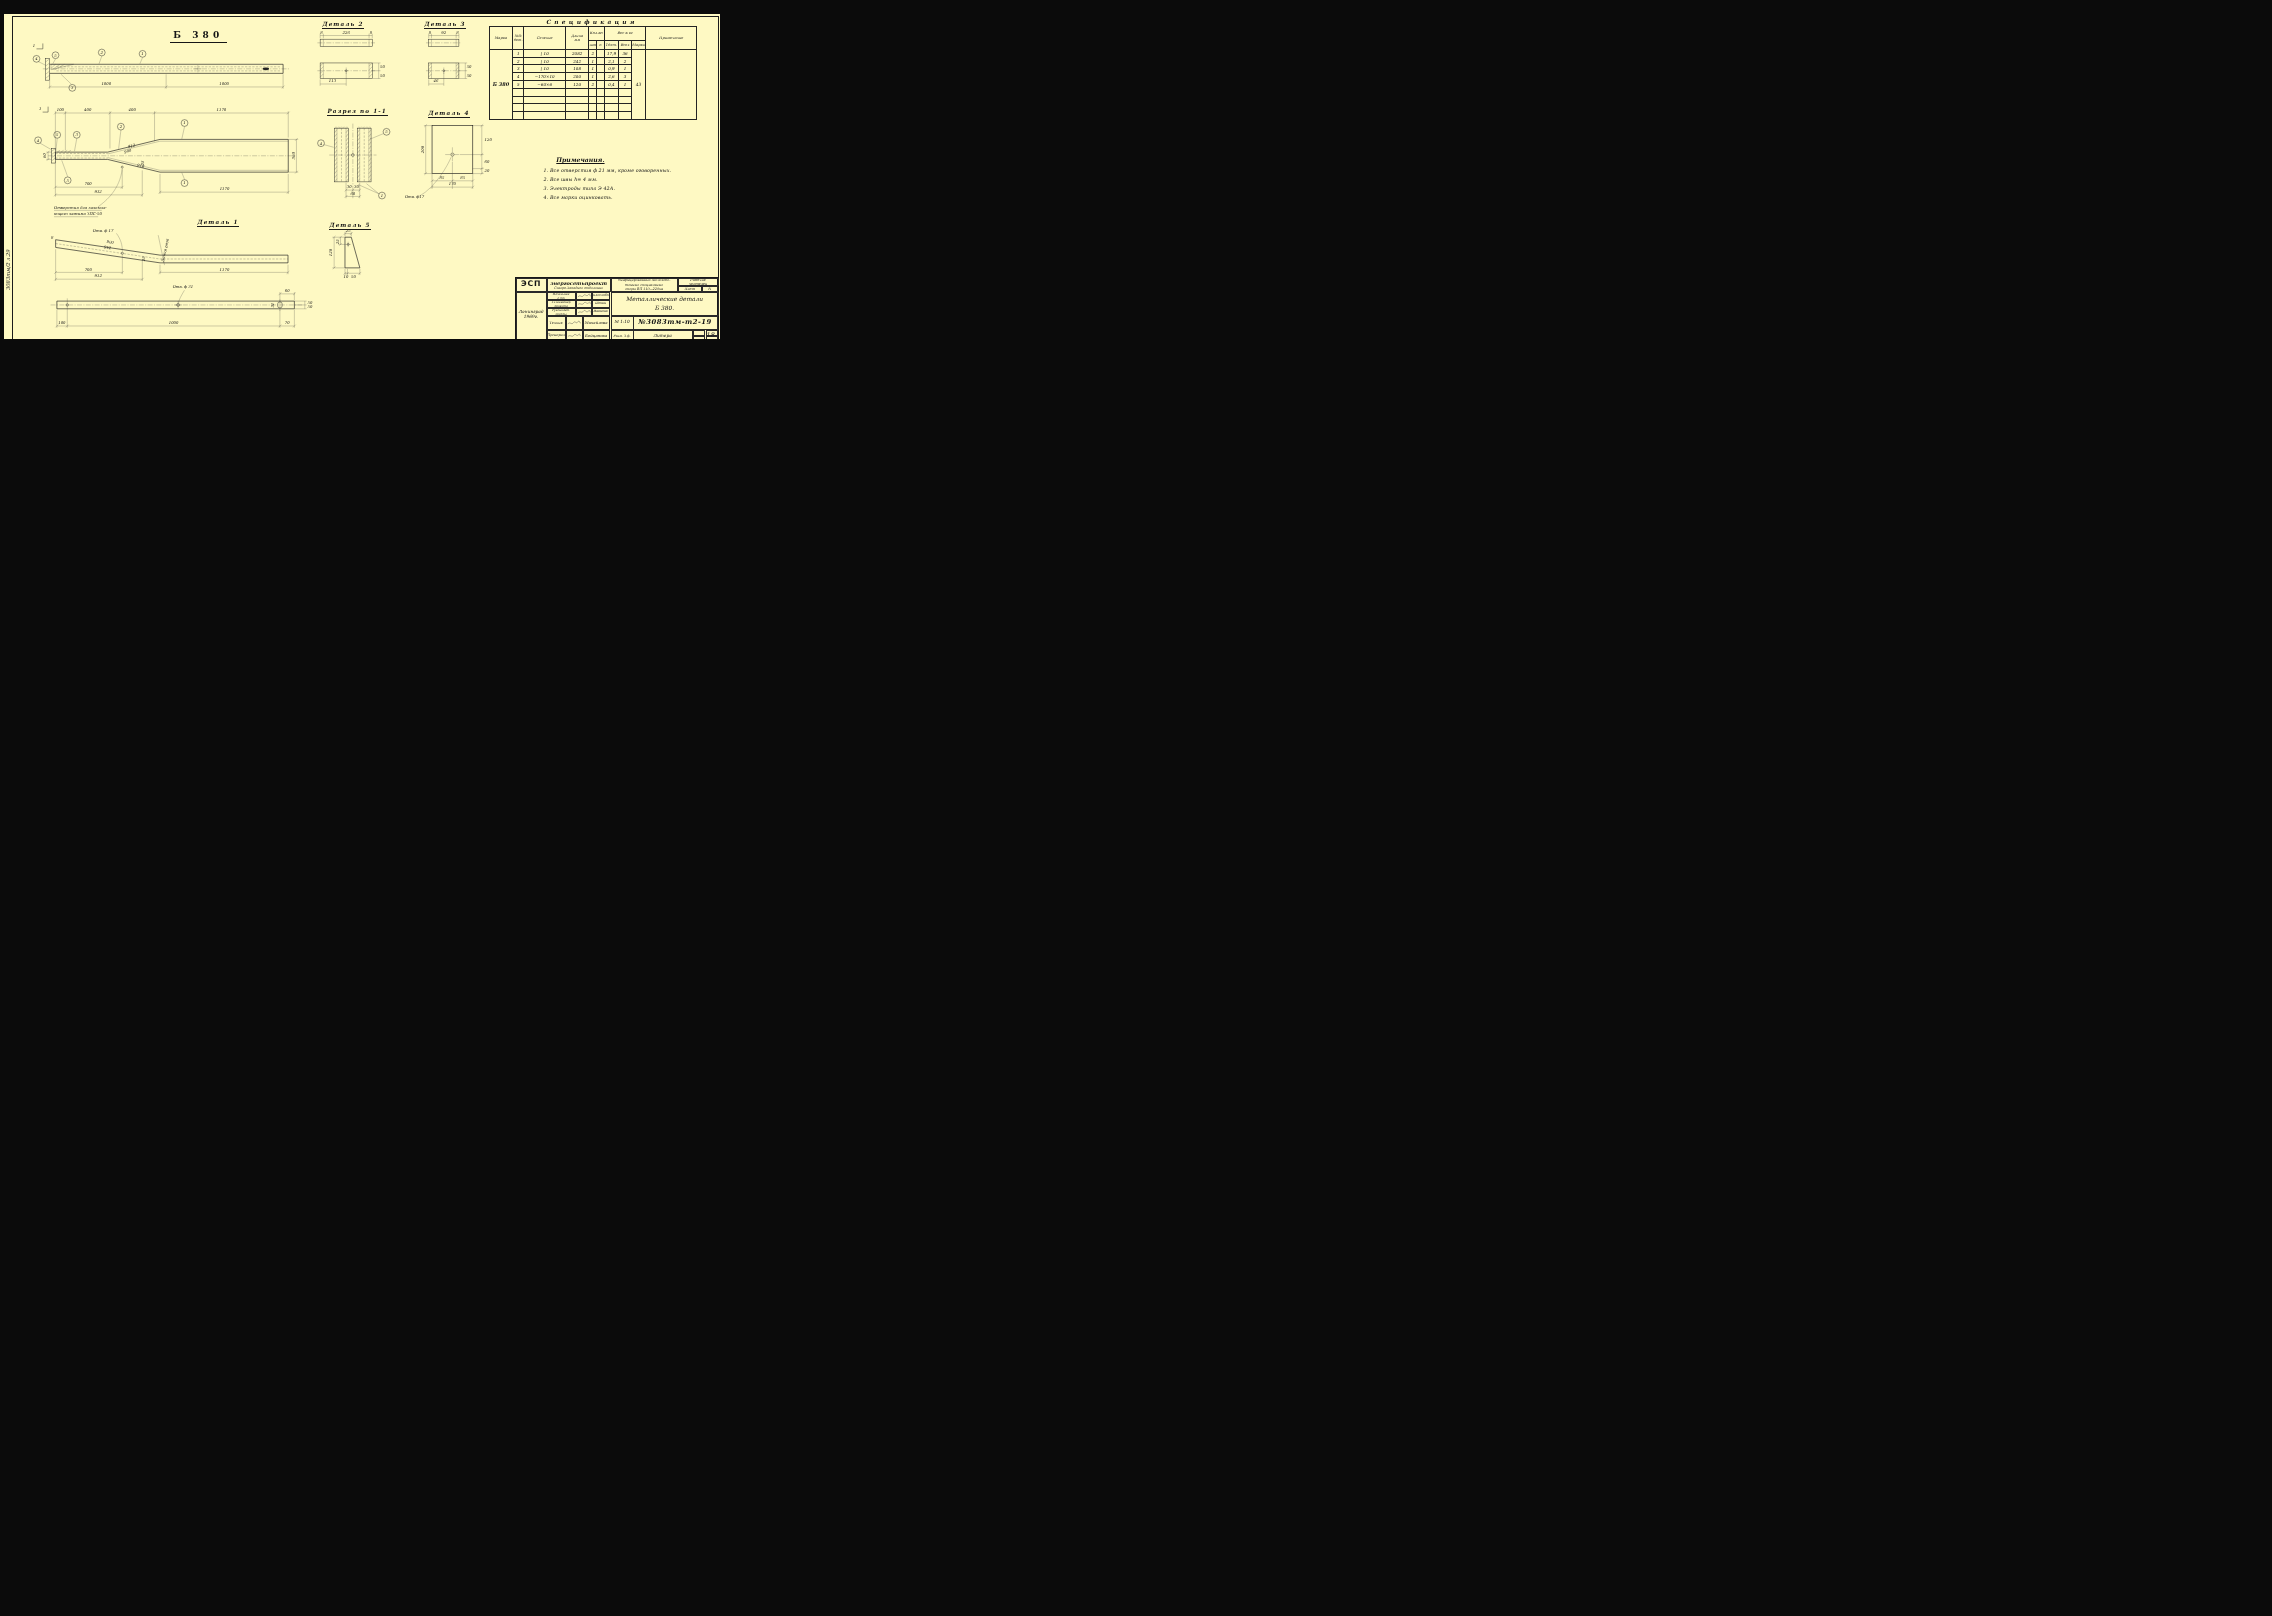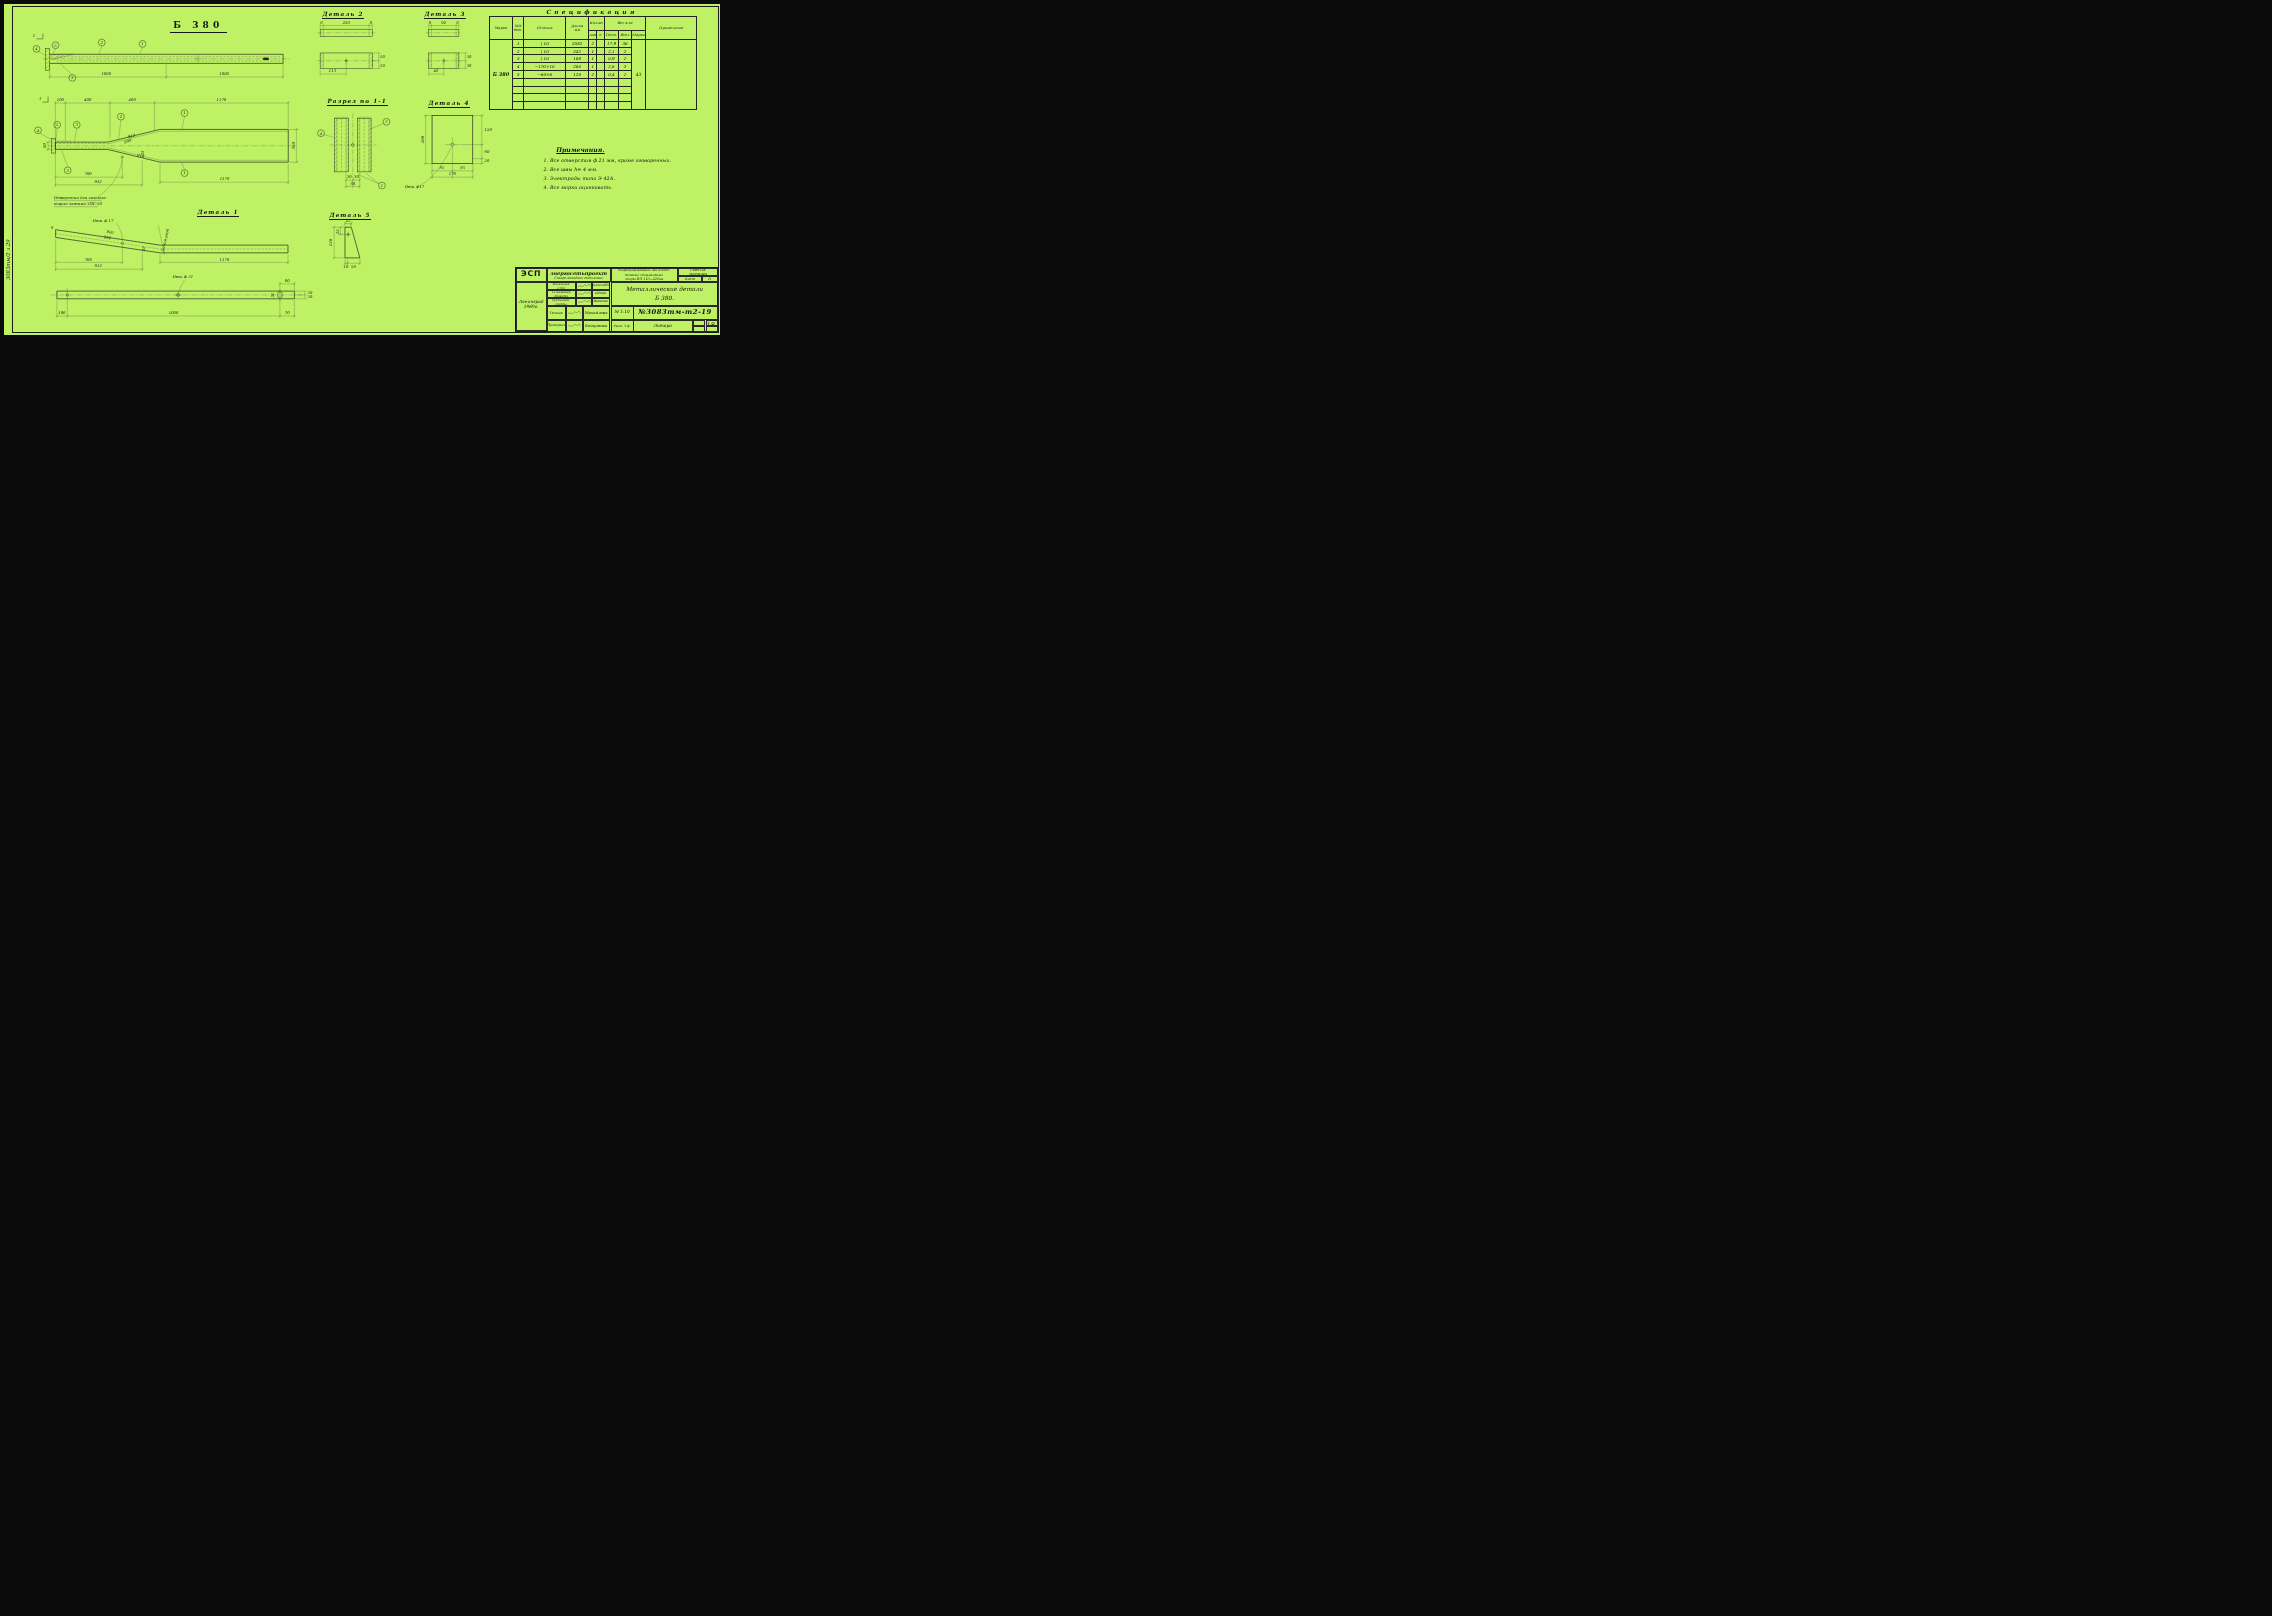--- a/index.html
+++ b/index.html
@@ -1,17 +1,17 @@
 <!DOCTYPE html>
 <html style="font-size:7.3px"><head>
 <meta charset="utf-8">
 <style>
 html,body{margin:0;padding:0;background:#0b0b0b}
 .page{position:relative;width:723px;height:339px;background:#0b0b0b;font-family:"DejaVu Serif",serif;color:#151515;overflow:hidden}
-.sheet{position:absolute;left:3.6px;top:4px;width:716px;height:331px;background:#bef264}
+.sheet{position:absolute;left:3.6px;top:14px;width:716px;height:331px;background:#fef9c3}
 .frame{position:absolute;left:8.2px;top:1.8px;width:705px;height:325px;border:0.8px solid #1c1c1c}
 svg.draw{position:absolute;overflow:visible}
 svg.draw text{font:italic 8.5px "DejaVu Serif",serif;fill:#141414}
 .thick{stroke:#1a1a1a;stroke-width:1.4;fill:none}
 .med{stroke:#1f1f1f;st;stroke-width:1;fill:none}
 .thin{stroke:#3a3a3a;stroke-width:0.55;fill:none}
 .hid{stroke:#3a3a3a;stroke-width:0.6;stroke-dasharray:5 3;fill:none}
 .cl{stroke:#3a3a3a;stroke-width:0.55;stroke-dasharray:11 3 2.5 3;fill:none}
 .t65{font-size:6.5px}.t7{font-size:7px}.t75{font-size:7.5px}.t8{font-size:8px}.t9{font-size:9px}.t10{font-size:10px}
 .h-detail{position:absolute;font:italic bold 5.7px "DejaVu Serif",serif;letter-spacing:1.1px;border-bottom:0.6px solid #1c1c1c;padding:0 0.9px 0.5px;white-space:nowrap}

